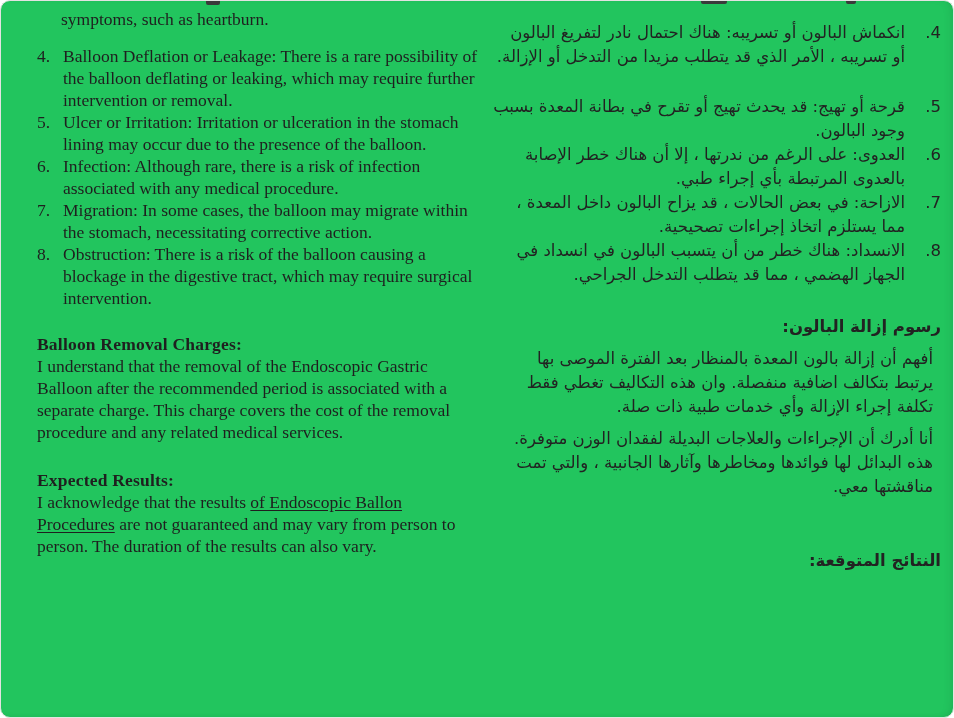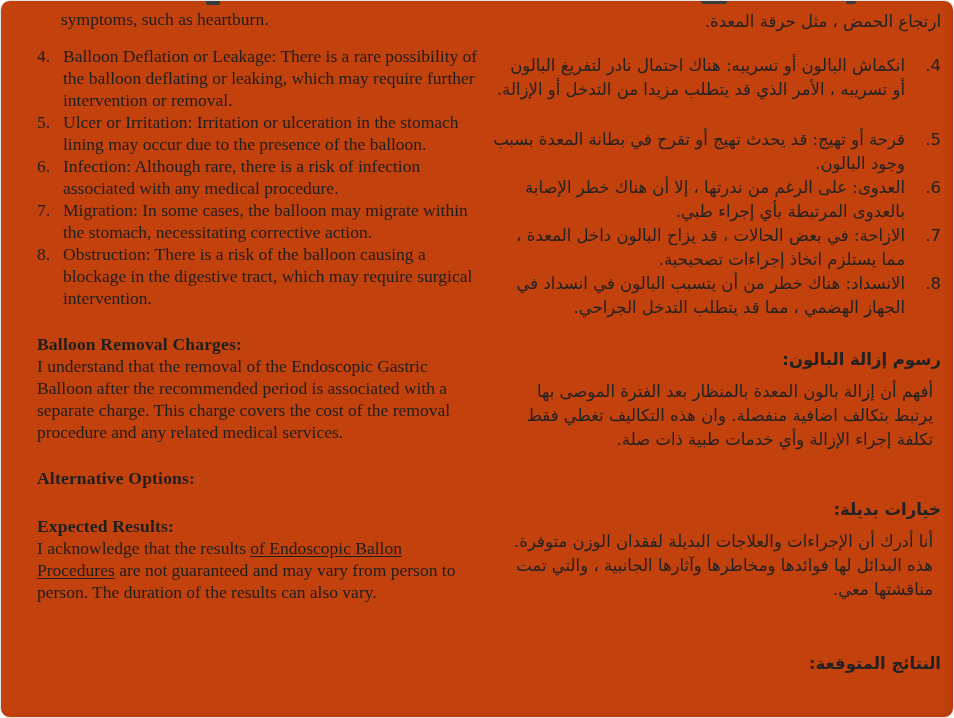--- a/index.html
+++ b/index.html
@@ -2,21 +2,21 @@
 <html lang="en"><head>
 <meta charset="utf-8">
 <style>
   html, body { margin: 0; padding: 0; background: #ffffff; }
   * { box-sizing: border-box; }
 
   .page {
     position: relative;
     width: 954px;
     height: 718px;
-    background: #c2410c;
+    background: #22c55e;
     border: 1px solid #e3e3e1;
     border-radius: 10px;
     overflow: hidden;
     box-shadow: inset -6px 0 12px -8px rgba(0,0,0,0.18), inset 0 -4px 10px -8px rgba(0,0,0,0.12);
     color: #1f1f1f;
   }
 
   
   .artifact {
     position: absolute;
@@ -110,31 +110,29 @@
       </div>
       <div class="en-item">
         <span class="num">8.</span>
         <span class="itext">Obstruction: There is a risk of the balloon causing a blockage in the digestive tract, which may require surgical intervention.</span>
       </div>
     </div>
 
     <div class="en-heading">Balloon Removal Charges:</div>
     <p class="en-para">I understand that the removal of the Endoscopic Gastric Balloon after the recommended period is associated with a separate charge. This charge covers the cost of the removal procedure and any related medical services.</p>
 
-    <div class="en-heading h2">Alternative Options:</div>
 
     <div class="en-heading h3">Expected Results:</div>
     <p class="en-para">
       <span>I acknowledge that the results </span><span class="u">of Endoscopic Ballon Procedures</span><span> are not guaranteed and may vary from person to person. The duration of the results can also vary.</span>
     </p>
   </div>
 
   <div class="col-ar">
 
-    <div class="ar-continuation">ارتجاع الحمض ، مثل حرقة المعدة.</div>
 
     <div class="ar-list">
       <div class="ar-item">
         <span class="num">4.</span>
         <span class="itext">انكماش البالون أو تسريبه: هناك احتمال نادر لتفريغ البالون أو تسريبه ، الأمر الذي قد يتطلب مزيدا من التدخل أو الإزالة.</span>
       </div>
       <div class="ar-item gap-before">
         <span class="num">5.</span>
         <span class="itext">قرحة أو تهيج: قد يحدث تهيج أو تقرح في بطانة المعدة بسبب وجود البالون.</span>
       </div>
@@ -148,19 +146,18 @@
       </div>
       <div class="ar-item">
         <span class="num">8.</span>
         <span class="itext">الانسداد: هناك خطر من أن يتسبب البالون في انسداد في الجهاز الهضمي ، مما قد يتطلب التدخل الجراحي.</span>
       </div>
     </div>
 
     <div class="ar-heading">رسوم إزالة البالون:</div>
     <p class="ar-para">أفهم أن إزالة بالون المعدة بالمنظار بعد الفترة الموصى بها يرتبط بتكالف اضافية منفصلة. وان هذه التكاليف تغطي فقط تكلفة إجراء الإزالة وأي خدمات طبية ذات صلة.</p>
 
-    <div class="ar-heading h2">خيارات بديلة:</div>
     <p class="ar-para">أنا أدرك أن الإجراءات والعلاجات البديلة لفقدان الوزن متوفرة. هذه البدائل لها فوائدها ومخاطرها وآثارها الجانبية ، والتي تمت مناقشتها معي.</p>
 
     <div class="ar-heading h3">النتائج المتوقعة:</div>
   </div>
 
 </div>
 
 </body></html>

